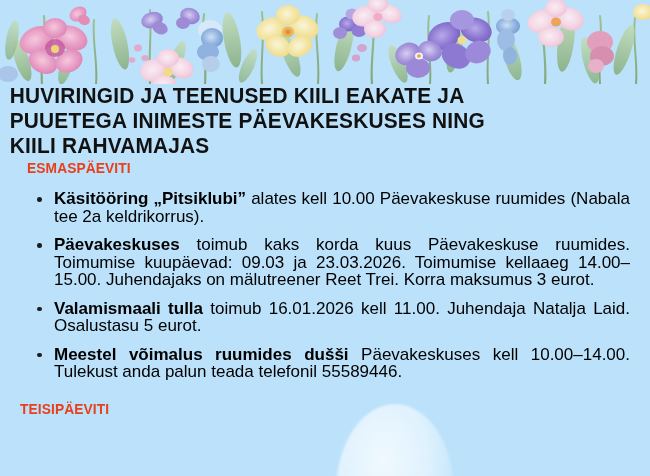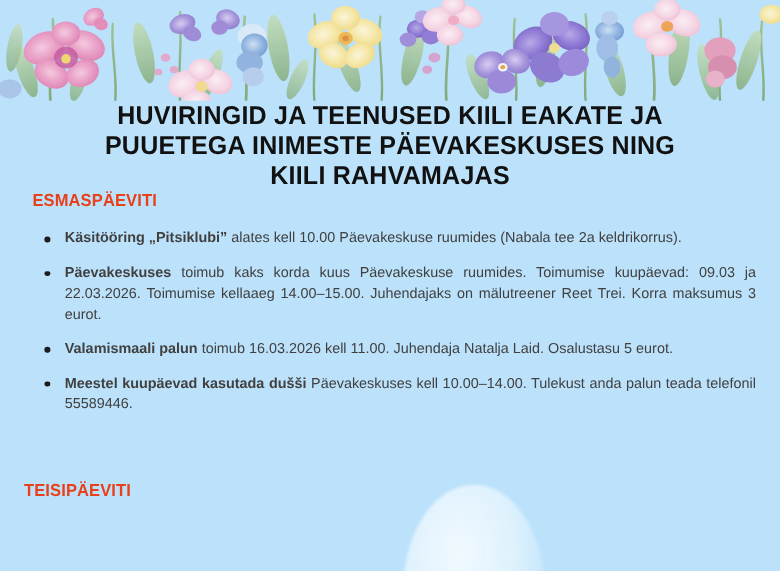--- a/index.html
+++ b/index.html
@@ -50,21 +50,21 @@
   .floral-band svg {
     display: block;
   }
 
   
   .title-block {
     position: absolute;
     left: 0;
     top: 84px;
     width: 650px;
-    text-align: center;
+    text-align: left;
   }
   .title-line {
     font-family: "Liberation Sans", sans-serif;
     font-weight: bold;
     font-size: 21.5px;
     letter-spacing: 0.2px;
     line-height: 25px;
     color: #111111;
     white-space: nowrap;
     transform: scaleX(0.97);
@@ -94,23 +94,23 @@
     list-style: none;
   }
   #list-monday { top: 190px; }
   #list-tuesday { top: 434px; }
 
   .bullet-item {
     position: relative;
     padding-left: 24px;
     margin-bottom: 11px;
     font-family: "Liberation Sans", sans-serif;
-    font-size: 12px;
+    font-size: 17px;
     line-height: 17.5px;
-    color: #404040;
+    color: #000000;
     text-align: justify;
   }
   .bullet-item:last-child { margin-bottom: 0; }
   .bullet-item::before {
     content: "";
     position: absolute;
     left: 7px;
     top: 7px;
     width: 4.6px;
     height: 4.6px;
@@ -344,26 +344,26 @@
     <div class="title-line">KIILI RAHVAMAJAS</div>
   </div>
 
   <div class="day-heading" id="heading-mon">ESMASPÄEVITI</div>
 
   <ul class="bullet-list" id="list-monday">
     <li class="bullet-item">
       <span class="lead">Käsitööring „Pitsiklubi”</span><span class="rest"> alates kell 10.00 Päevakeskuse ruumides (Nabala tee 2a keldrikorrus).</span>
     </li>
     <li class="bullet-item">
-      <span class="lead">Päevakeskuses</span><span class="rest"> toimub kaks korda kuus Päevakeskuse ruumides. Toimumise kuupäevad: 09.03 ja 22.03.2026. Toimumise kellaaeg 14.00–15.00. Juhendajaks on mälutreener Reet Trei. Korra maksumus 3 eurot.</span>
+      <span class="lead">Päevakeskuses</span><span class="rest"> toimub kaks korda kuus Päevakeskuse ruumides. Toimumise kuupäevad: 09.03 ja 23.03.2026. Toimumise kellaaeg 14.00–15.00. Juhendajaks on mälutreener Reet Trei. Korra maksumus 3 eurot.</span>
     </li>
     <li class="bullet-item">
-      <span class="lead">Valamismaali palun</span><span class="rest"> toimub 16.03.2026 kell 11.00. Juhendaja Natalja Laid. Osalustasu 5 eurot.</span>
+      <span class="lead">Valamismaali tulla</span><span class="rest"> toimub 16.01.2026 kell 11.00. Juhendaja Natalja Laid. Osalustasu 5 eurot.</span>
     </li>
     <li class="bullet-item">
-      <span class="lead">Meestel kuupäevad kasutada dušši</span><span class="rest"> Päevakeskuses kell 10.00–14.00. Tulekust anda palun teada telefonil 55589446.</span>
+      <span class="lead">Meestel võimalus ruumides dušši</span><span class="rest"> Päevakeskuses kell 10.00–14.00. Tulekust anda palun teada telefonil 55589446.</span>
     </li>
   </ul>
 
   <div class="day-heading" id="heading-tue">TEISIPÄEVITI</div>
 
 
 </div>
 
 </body></html>

